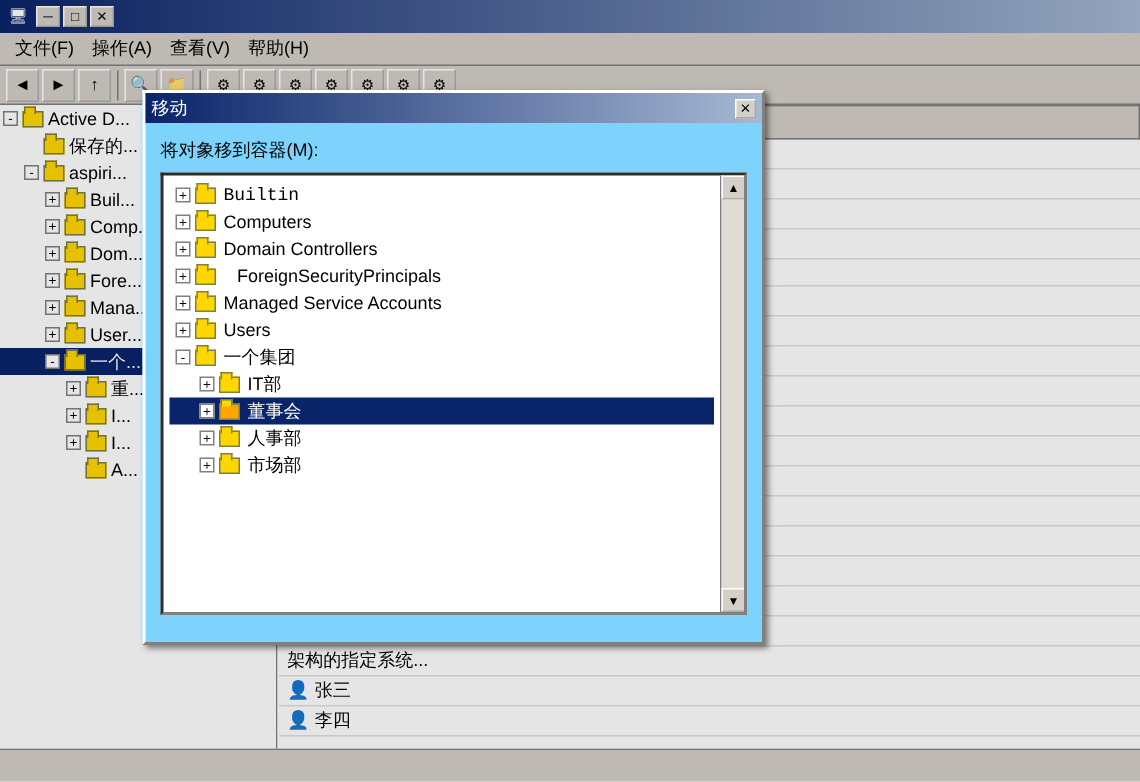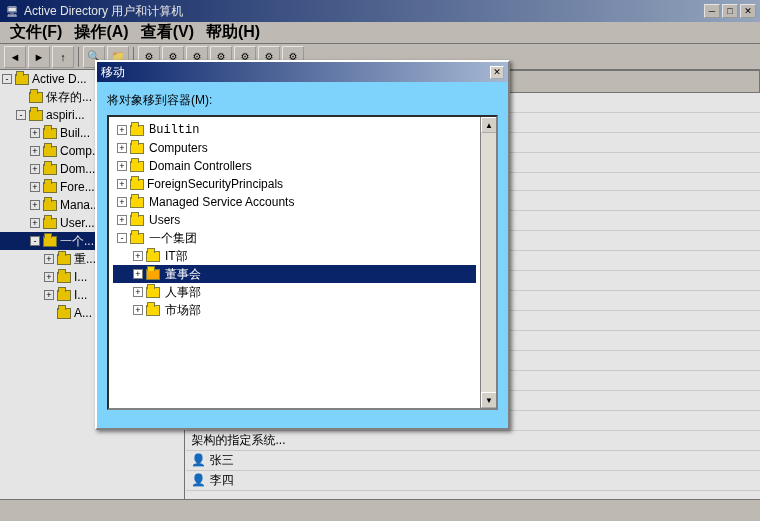--- a/index.html
+++ b/index.html
@@ -57,23 +57,22 @@
     .menu-bar {
       background: #d4d0c8;
       height: 22px;
       display: flex;
       align-items: center;
       padding: 0 4px;
       border-bottom: 1px solid #808080;
     }
     .menu-item {
       padding: 2px 6px;
-      font-size: 16px;
-      cursor: pointer;
-      font-weight: bold;
+      font-size: 12px;
+      cursor: pointer;
     }
 
     
     .toolbar {
       background: #d4d0c8;
       height: 26px;
       display: flex;
       align-items: center;
       padding: 0 4px;
       border-bottom: 1px solid #808080;
@@ -326,21 +325,20 @@
       white-space: nowrap;
       overflow: hidden;
     }
     .lp-item.selected { background: #0a246a; color: white; }
   </style>
 </head>
 <body>
 
 <div class="title-bar">
   <div class="title-bar-icon">🖥</div>
-  <div class="title-bar-text">Active Directory 用户和计算机</div>
   <div class="title-bar-buttons">
     <div class="title-btn">─</div>
     <div class="title-btn">□</div>
     <div class="title-btn">✕</div>
   </div>
 </div>
 
 <div class="menu-bar">
   <div class="menu-item">文件(F)</div>
   <div class="menu-item">操作(A)</div>
@@ -578,21 +576,21 @@
               <div class="tree-icon">
                 <div class="folder-icon"></div>
               </div>
               <span style="margin-left: 2px; text-align: right;">Domain Controllers</span>
             </div>
             <div class="modal-tree-item" style="padding-left: 4px;">
               <div class="tree-expander">+</div>
               <div class="tree-icon">
                 <div class="folder-icon"></div>
               </div>
-              <span style="margin-left: 0;">ForeignSecurityPrincipals</span>
+              <span style="margin-left: 11px;">ForeignSecurityPrincipals</span>
             </div>
             <div class="modal-tree-item" style="padding-left: 4px;">
               <div class="tree-expander">+</div>
               <div class="tree-icon">
                 <div class="folder-icon"></div>
               </div>
               <span style="margin-left: 2px;">Managed Service Accounts</span>
             </div>
             <div class="modal-tree-item" style="padding-left: 4px;">
               <div class="tree-expander">+</div>

